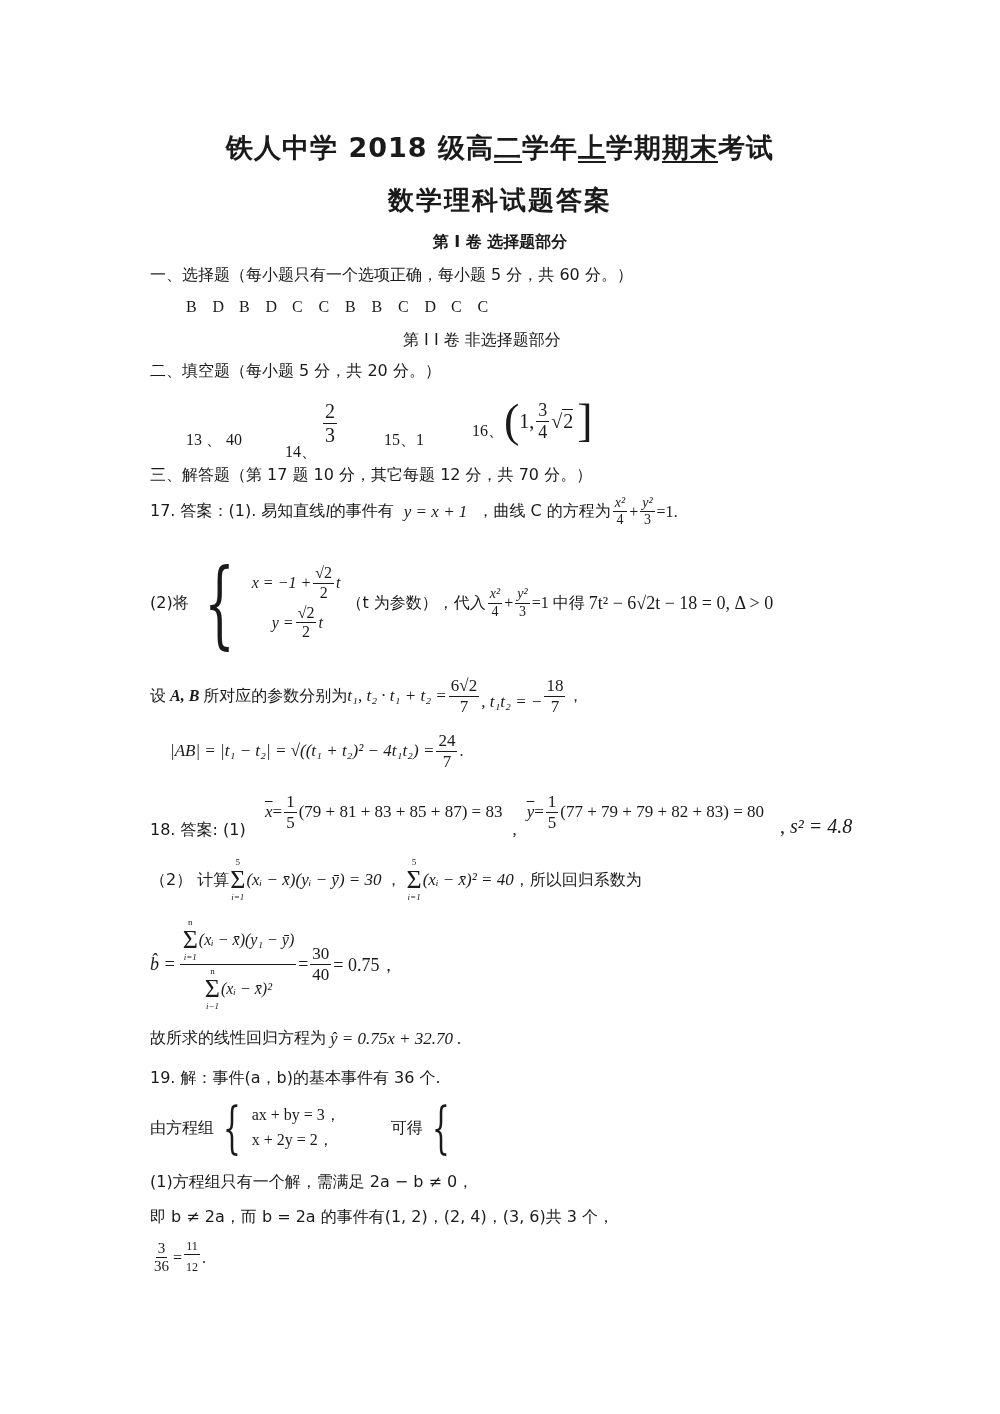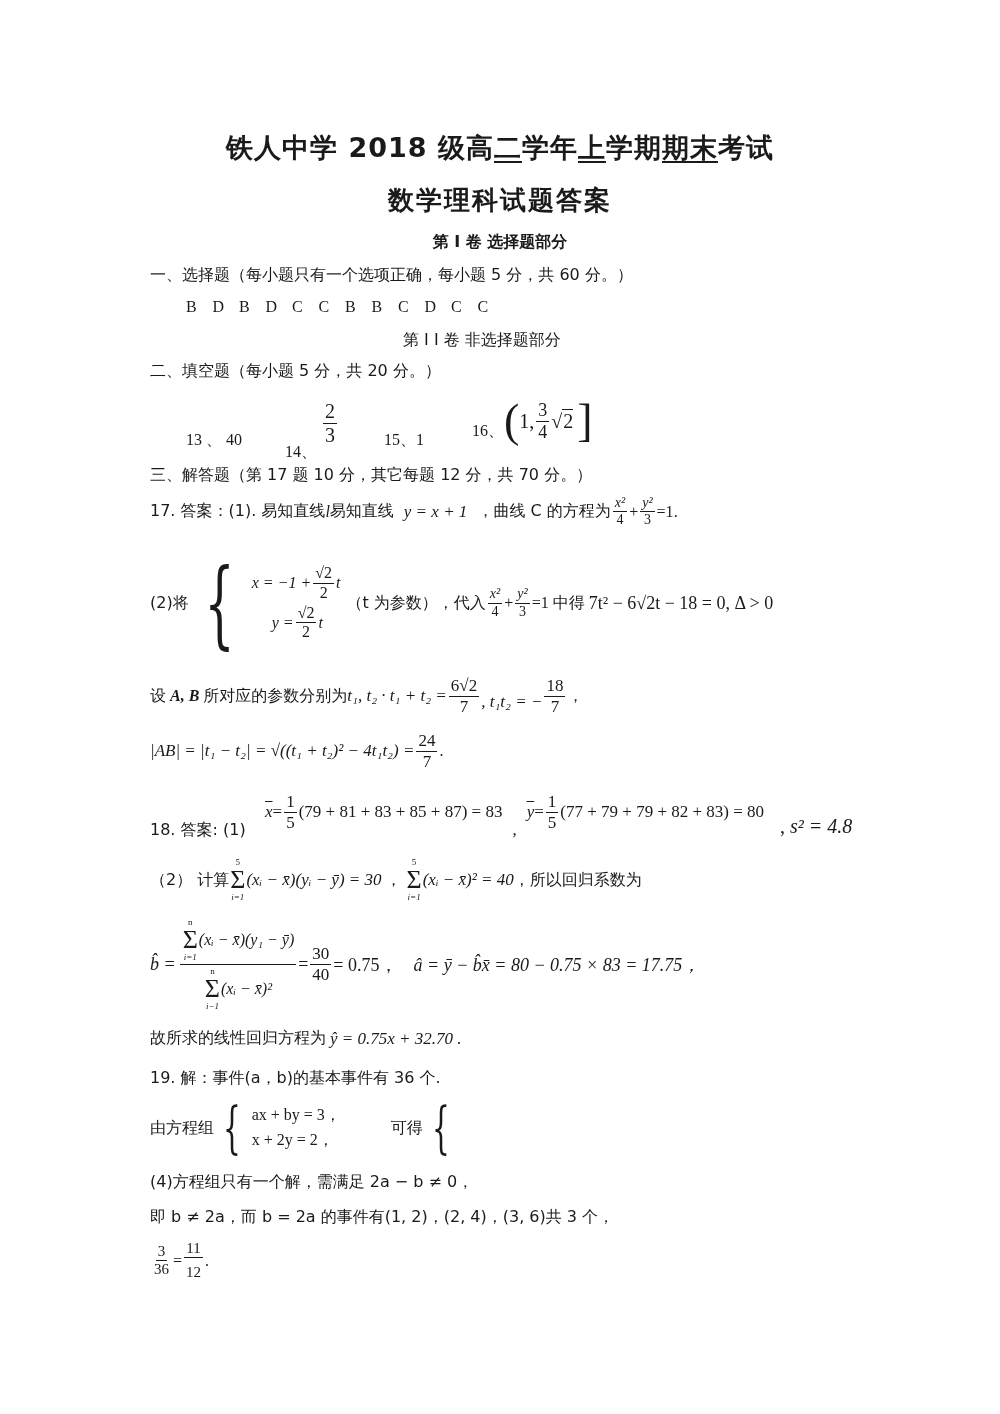--- a/index.html
+++ b/index.html
@@ -67,21 +67,21 @@
       <span class="sqrt">2</span>
     <span style="font-size:46px; font-weight:100; line-height:1; margin-left:4px;">]</span>
   </span>
 </div>
 
 <div class="abs line cn" style="left:150px; top:465px;">三、解答题（第 17 题 10 分，其它每题 12 分，共 70 分。）</div>
 
 <div class="abs line" style="left:150px; top:495px; display:flex; align-items:center;">
   <span class="cn">17.  答案：(1). 易知直线</span>
     <span class="i m">l</span>
-    <span class="cn">易知直线</span>
+    <span class="cn">的事件有</span>
   <span class="i m" style="font-size:17px;margin:0 10px;">y = x + 1</span>
   <span class="cn">，曲线 C 的方程为</span>
   <span class="frac i m" style="font-size:14px;">
       <span class="n">x²</span>
       <span class="d" style="font-style:normal">4</span>
     </span>
   <span class="m">+</span>
   <span class="frac i m" style="font-size:14px;">
       <span class="n">y²</span>
       <span class="d" style="font-style:normal">3</span>
@@ -139,21 +139,21 @@
     </span>
   <span class="m i" style="font-size:17px;margin-top:12px;">, t₁t₂ = −</span>
   <span class="frac m" style="font-size:17px;">
       <span class="n">18</span>
       <span class="d">7</span>
     </span>
   <span class="cn">，</span>
 </div>
 
 <div class="abs line" style="left:150px; top:731px; display:flex; align-items:center;">
-  <span class="m i" style="font-size:17px;">|AB| = |t₁ − t₂| = √((t₁ + t₂)² − 4t₁t₂) =</span>
+  <span class="m i" style="font-size:17px;margin-left:20px;">|AB| = |t₁ − t₂| = √((t₁ + t₂)² − 4t₁t₂) =</span>
   <span class="frac m" style="font-size:17px;">
       <span class="n">24</span>
       <span class="d">7</span>
     </span>
   <span class="m">.</span>
 </div>
 
 <div class="abs line" style="left:150px; top:820px;"><span class="cn">18.  答案: (1)</span></div>
 <div class="abs m" style="left:265px; top:792px; display:flex; align-items:center; font-size:17px;">
   <span class="i bar">x</span>
@@ -211,21 +211,20 @@
         </span>
         <span class="i">(xᵢ − x̄)²</span>
       </span>
   </span>
   <span class="m" style="font-size:18px;">=</span>
   <span class="frac m" style="font-size:17px;">
       <span class="n">30</span>
       <span class="d">40</span>
     </span>
   <span class="m" style="font-size:18px;">= 0.75，</span>
-  <span class="m i" style="font-size:18px; margin-left:16px;">â = ȳ − b̂x̄ = 80 − 0.75 × 83 = 17.75，</span>
 </div>
 
 <div class="abs line" style="left:150px; top:1028px; display:flex; align-items:center;">
   <span class="cn">故所求的线性回归方程为</span>
   <span class="m i" style="font-size:17px; margin-left:4px;">ŷ = 0.75x + 32.70 .</span>
 </div>
 
 <div class="abs line cn" style="left:150px; top:1068px;">19.  解：事件(a，b)的基本事件有 36 个.</div>
 
 <div class="abs line" style="left:150px; top:1100px; display:flex; align-items:center;justify-content:center;">
@@ -236,26 +235,26 @@
         <span>ax + by = 3，</span>
         <span>x + 2y = 2，</span>
       </span>
   </span>
   <span class="cn" style="margin-left:50px;">可得</span>
   <span class="sys">
     <span class="lb" style="font-size:56px;">{</span>
   </span>
 </div>
 
-<div class="abs line cn" style="left:150px; top:1172px;">(4)方程组只有一个解，需满足 2a − b ≠ 0，</div>
+<div class="abs line cn" style="left:150px; top:1172px;">(1)方程组只有一个解，需满足 2a − b ≠ 0，</div>
 <div class="abs line cn" style="left:150px; top:1207px;">即 b ≠ 2a，而 b = 2a 的事件有(1, 2)，(2, 4)，(3, 6)共 3 个，</div>
 <div class="abs line" style="left:150px; top:1240px; display:flex; align-items:center;">
   <span class="frac m" style="font-size:15px;">
       <span class="n">3</span>
       <span class="d">36</span>
     </span>
   <span class="m">=</span>
-  <span class="frac m" style="font-size:15px;gap:6px;">
+  <span class="frac m" style="font-size:12px;gap:6px;">
       <span class="n">11</span>
       <span class="d">12</span>
     </span>
   <span class="m">.</span>
 </div>
 
 </body></html>

